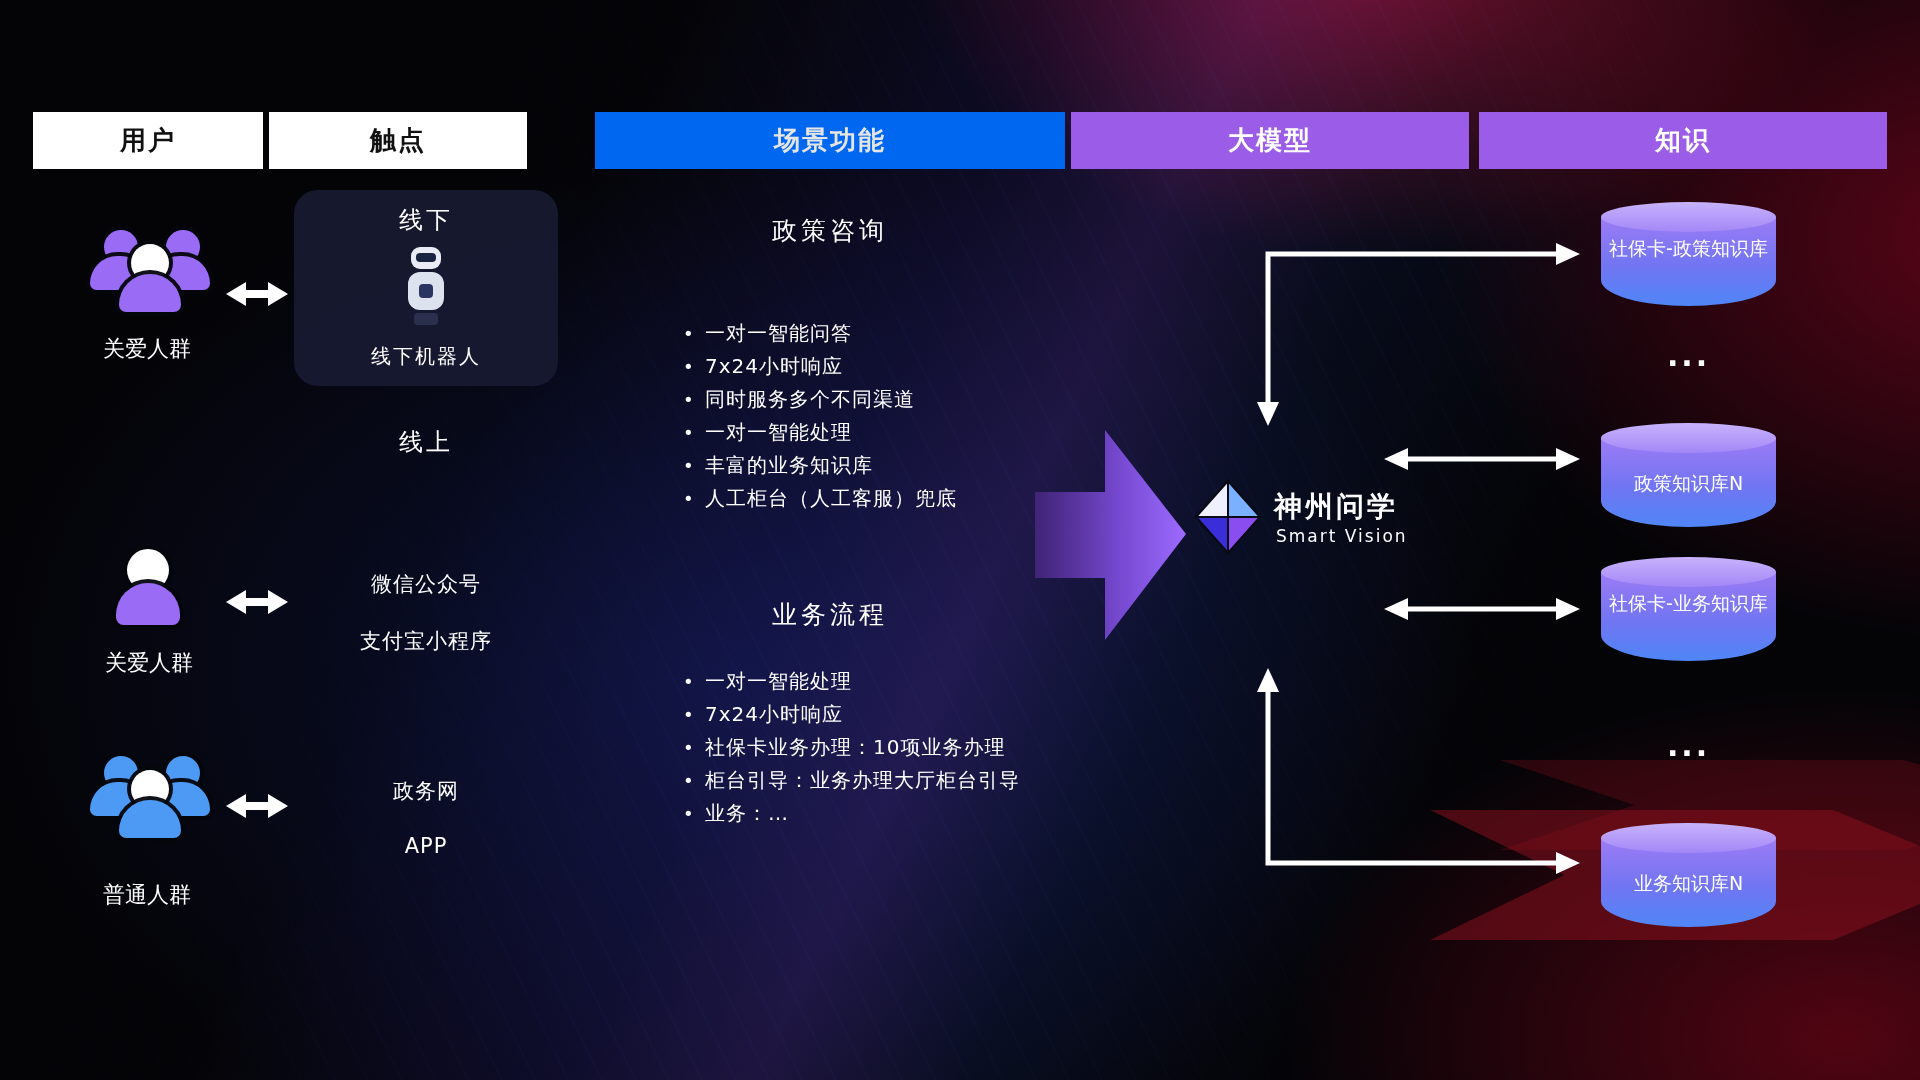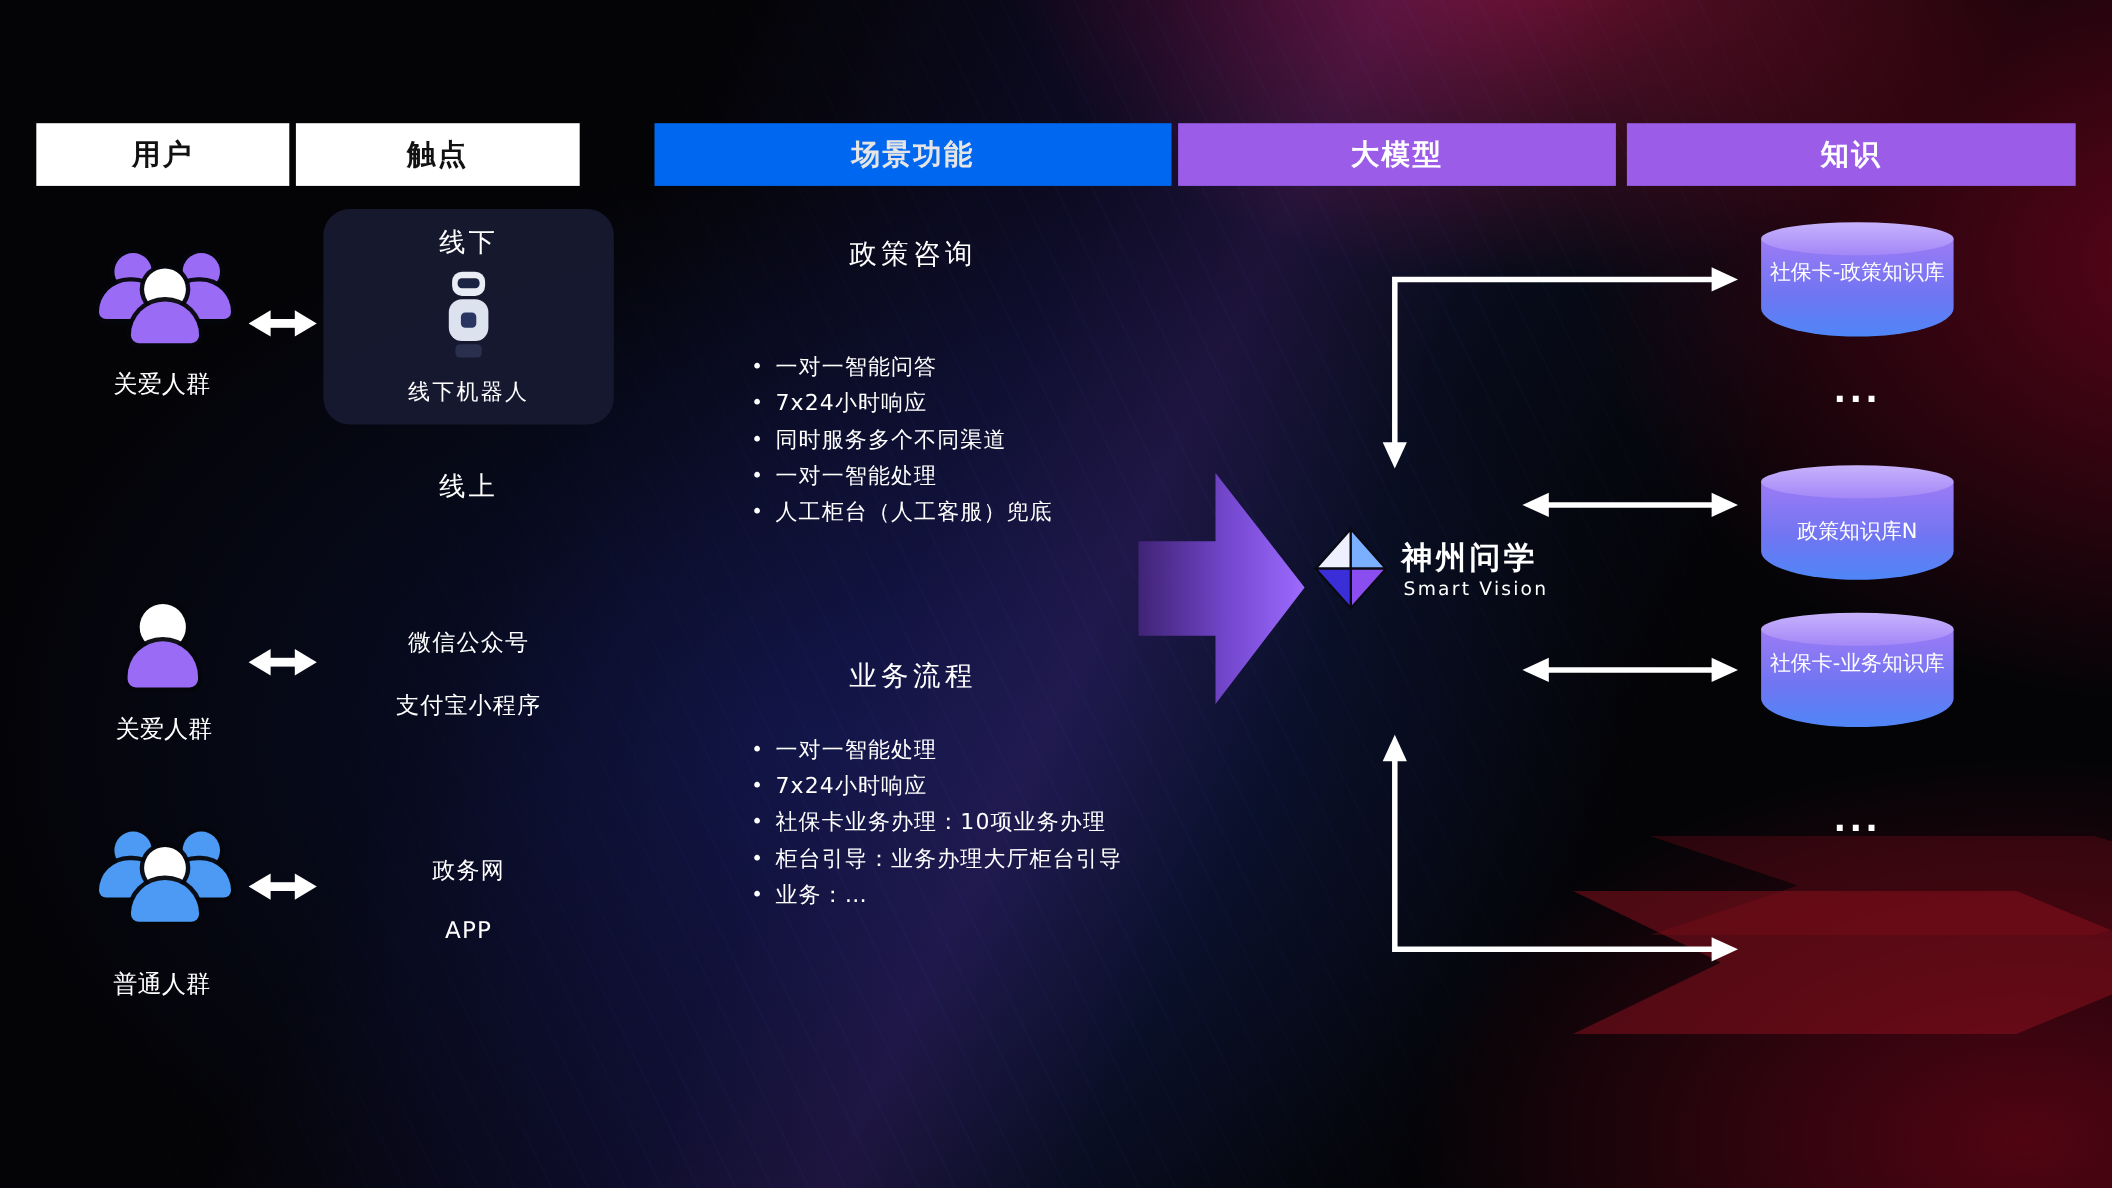--- a/index.html
+++ b/index.html
@@ -206,20 +206,21 @@
   <div id="ch-alipay" class="channel">支付宝小程序</div>
   <div id="ch-gov" class="channel">政务网</div>
   <div id="ch-app" class="channel">APP</div>
 
   <div id="scene-title-1" class="scene-title">政策咨询</div>
   <ul id="scene-list-1" class="scene-list">
       <li>一对一智能问答</li>
       <li>7x24小时响应</li>
       <li>同时服务多个不同渠道</li>
       <li>一对一智能处理</li>
+      <li>丰富的业务知识库</li>
       <li>人工柜台（人工客服）兜底</li>
     </ul>
 
   <div id="scene-title-2" class="scene-title">业务流程</div>
   <ul id="scene-list-2" class="scene-list">
       <li>一对一智能处理</li>
       <li>7x24小时响应</li>
       <li>社保卡业务办理：10项业务办理</li>
       <li>柜台引导：业务办理大厅柜台引导</li>
       <li>业务：…</li>
@@ -244,20 +245,25 @@
     <div class="db-top"></div>
     <div class="db-body"></div>
     <div class="db-label">政策知识库N</div>
   </div>
   <div id="db3" class="db">
     <div class="db-top"></div>
     <div class="db-body"></div>
     <div class="db-label">社保卡-业务知识库</div>
   </div>
   <div id="dots2" class="dots">...</div>
+  <div id="db4" class="db">
+    <div class="db-top"></div>
+    <div class="db-body"></div>
+    <div class="db-label">业务知识库N</div>
+  </div>
 
   <svg id="wires" width="1920" height="1080" viewBox="0 0 1920 1080">
     <defs>
       <linearGradient id="flowGrad" x1="0" y1="0" x2="1" y2="0">
         <stop offset="0" stop-color="#46267e" stop-opacity="0.85"></stop>
         <stop offset="0.55" stop-color="#7b4bd8" stop-opacity="0.95"></stop>
         <stop offset="1" stop-color="#9d6bff"></stop>
       </linearGradient>
     </defs>
 

